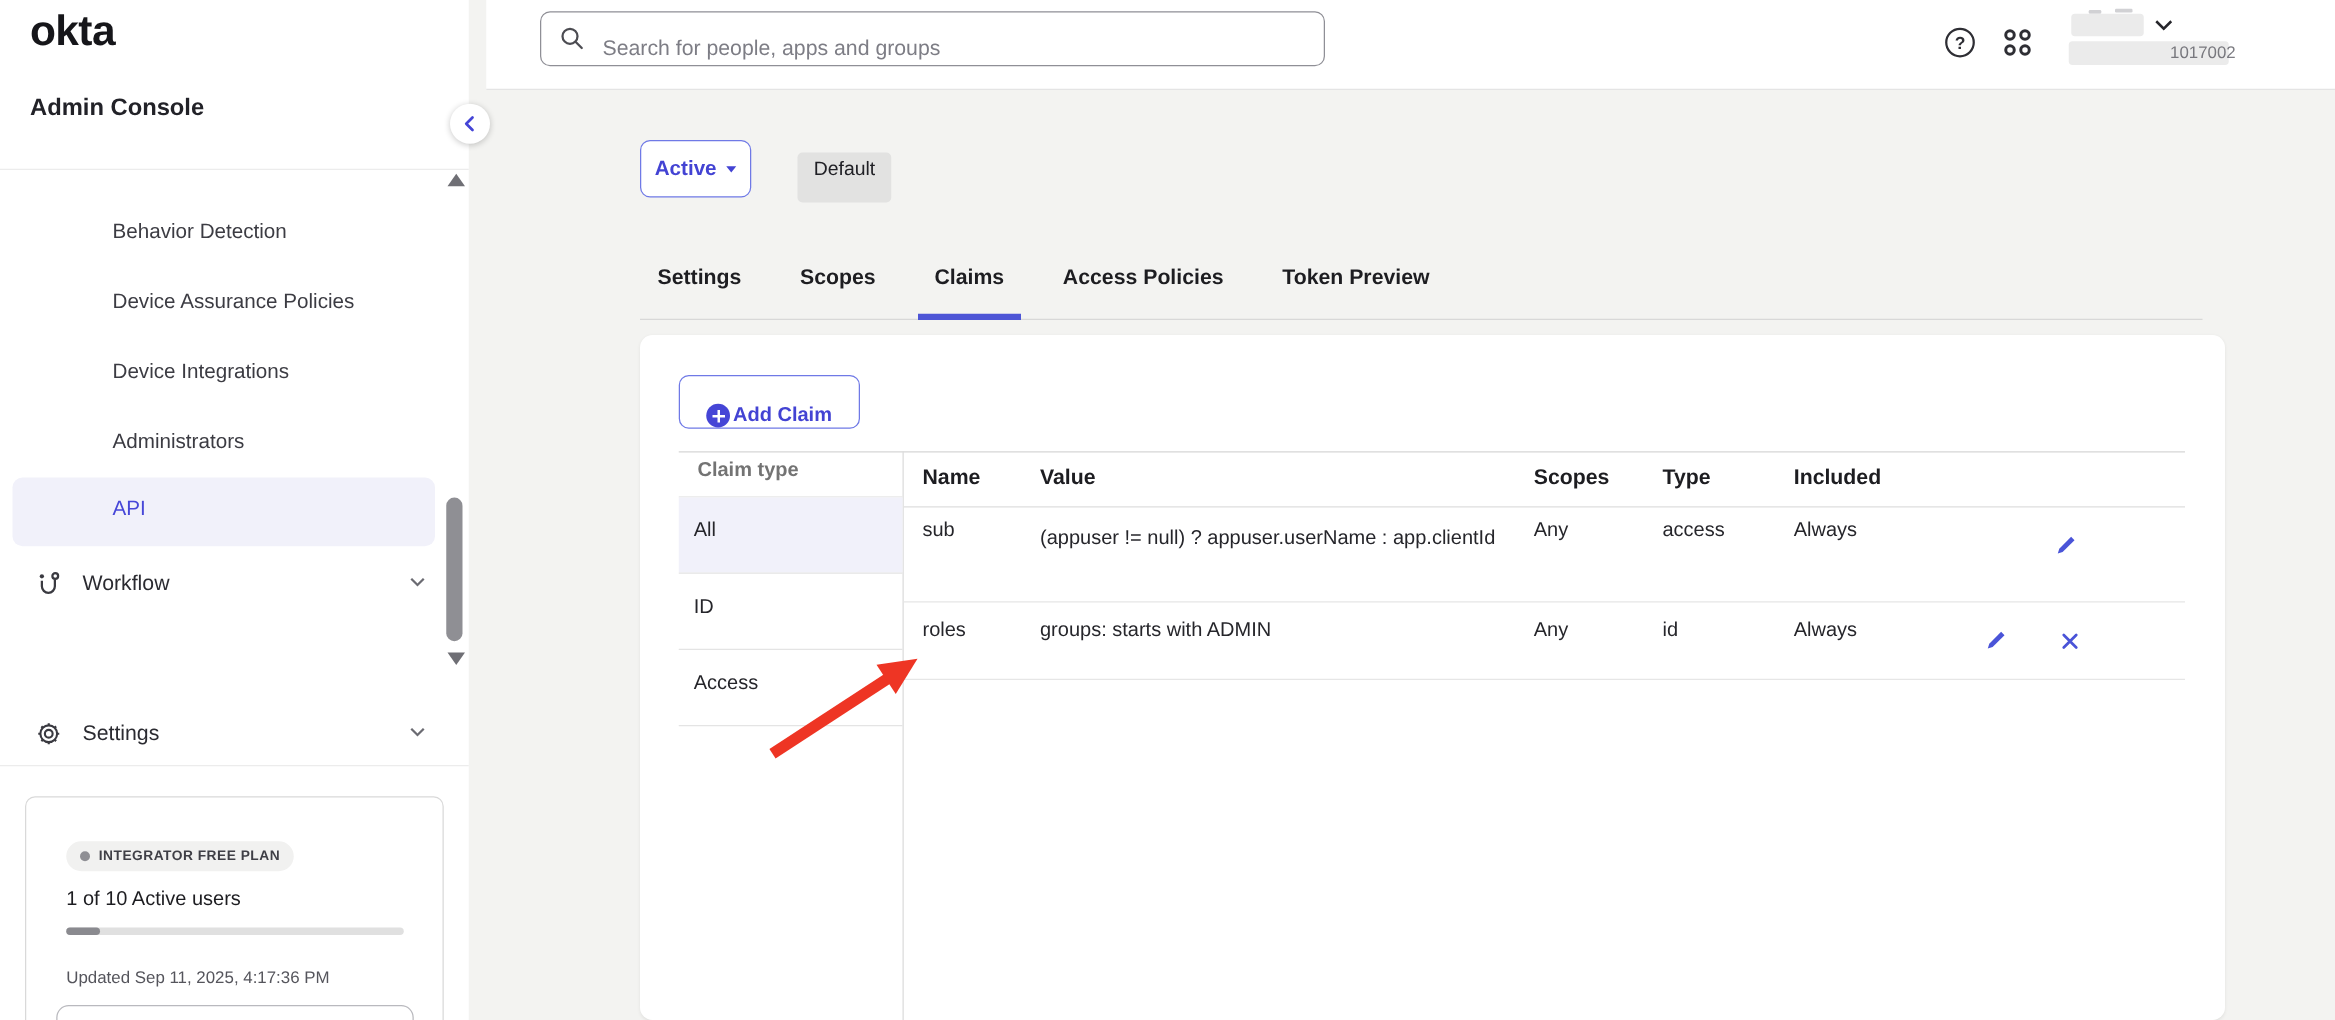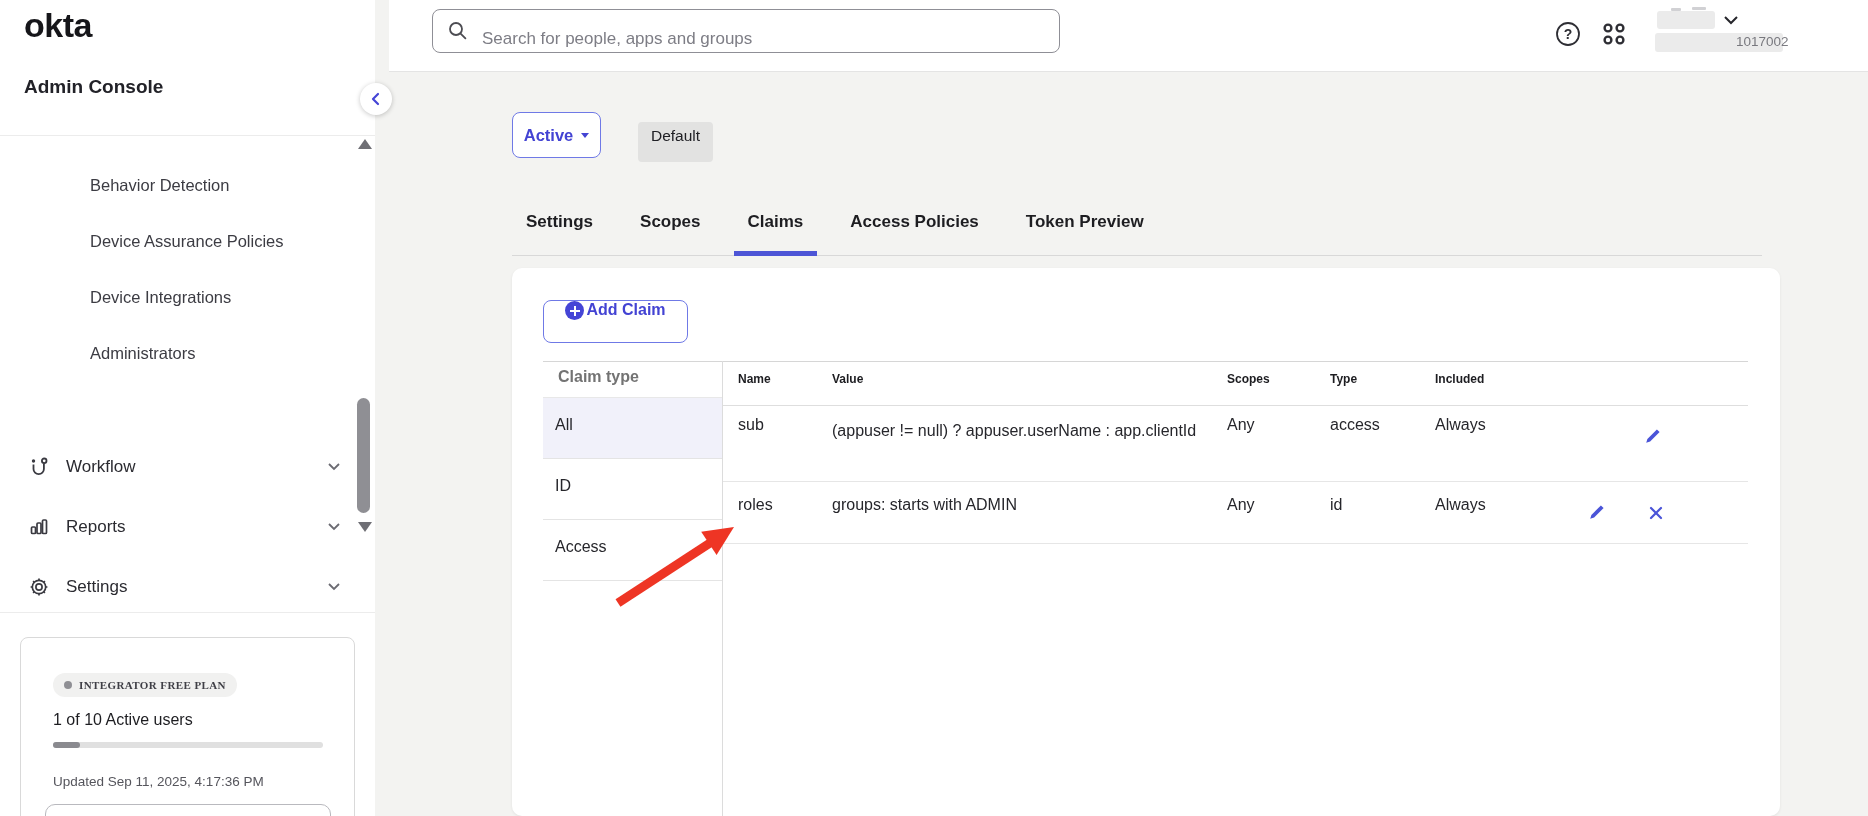--- a/index.html
+++ b/index.html
@@ -24,21 +24,21 @@
       border-right:7px solid transparent;border-bottom:10px solid #6f6f75;}
   .scroll-tri-down{left:358px;top:522px;width:0;height:0;border-left:7px solid transparent;
       border-right:7px solid transparent;border-top:10px solid #6f6f75;}
   .scroll-thumb{left:357px;top:398px;width:13px;height:115px;border-radius:7px;background:#8f8f94;}
   .collapse-btn{left:360px;top:83px;width:32px;height:32px;border-radius:50%;background:#fff;
       box-shadow:0 1px 5px rgba(0,0,0,.22);display:flex;align-items:center;justify-content:center;cursor:pointer;z-index:6;}
 
   
   .plan-card{left:20px;top:637px;width:335px;height:210px;background:#fff;border:1px solid #d9d9d9;border-radius:8px;}
   .plan-chip{position:absolute;left:32px;top:35px;height:24px;background:#f1f1f0;border-radius:12px;
-      display:flex;align-items:center;padding:0 11px;gap:7px;font-family:Liberation Serif, serif;}
+      display:flex;align-items:center;padding:0 11px;gap:7px;}
   .plan-chip .dot{width:8px;height:8px;border-radius:50%;background:#8f8f94;}
   .plan-chip .txt{font-size:11px;font-weight:700;letter-spacing:.4px;color:#3f3f46;}
   .plan-usage{position:absolute;left:32px;top:73px;font-size:16px;color:#1d1d21;}
   .plan-bar{position:absolute;left:32px;top:104px;width:270px;height:6px;border-radius:3px;background:#e0e0e0;}
   .plan-bar .fill{height:6px;border-radius:3px;background:#8a8a8f;width:10%;}
   .plan-updated{position:absolute;left:32px;top:136px;font-size:13.5px;color:#55555c;}
   .plan-cut-btn{position:absolute;left:24px;top:166px;width:286px;height:60px;border:1px solid #b9b9be;border-radius:10px;background:#fff;}
 
   
   .topbar{left:389px;top:0;width:1479px;height:72px;background:#fff;border-bottom:1px solid #e4e4e4;}
@@ -68,35 +68,35 @@
       border-radius:4px;font-size:15.5px;color:#202025;}
 
   .tabs{left:512px;top:190px;width:1250px;height:66px;border-bottom:1px solid #d8d8d8;display:flex;}
   .tab{height:66px;line-height:64px;padding:0 14px;margin-right:19px;font-size:17px;font-weight:700;
       color:#1d1d21;cursor:pointer;}
   .tab.active{box-shadow:inset 0 -5px 0 #4d55d6;}
 
   .card{left:512px;top:268px;width:1268px;height:548px;background:#fff;border-radius:10px;
       box-shadow:0 1px 3px rgba(0,0,0,.07);}
   .add-claim{position:absolute;left:31px;top:32px;width:145px;height:43px;border:1px solid #6f79e6;border-radius:8px;
-      background:#fff;display:flex;align-items:flex-start;justify-content:center;gap:2px;cursor:pointer;}
+      background:#fff;display:flex;align-items:flex-end;justify-content:center;gap:2px;cursor:pointer;}
   .add-claim .plus{width:19px;height:19px;border-radius:50%;background:#4545d6;position:relative;flex:none;}
   .add-claim .plus:before,.add-claim .plus:after{content:"";position:absolute;background:#fff;}
   .add-claim .plus:before{left:9px;top:4.5px;width:2px;height:10px;}
   .add-claim .plus:after{left:4.5px;top:9px;width:10px;height:2px;}
   .add-claim .lbl{font-size:16px;font-weight:700;color:#4343d3;}
 
   .hline{position:absolute;height:1px;}
   .vline{position:absolute;width:1px;background:#dcdcdc;}
   .ct-header{position:absolute;left:46px;top:100px;font-size:16px;font-weight:700;color:#737373;}
   .ct-row{position:absolute;left:31px;width:179px;height:60px;cursor:pointer;}
   .ct-row .lbl{position:absolute;left:12px;top:18px;font-size:16px;color:#26262b;}
   .ct-row.active{background:#f1f1fa;}
 
-  .th{position:absolute;top:104px;font-size:12px;font-weight:700;color:#1d1d21;}
+  .th{position:absolute;top:104px;font-size:17px;font-weight:700;color:#1d1d21;}
   .td{position:absolute;font-size:16px;color:#26262b;}
   .icon-btn{position:absolute;cursor:pointer;width:22px;height:22px;}
 
   .arrow-svg{left:600px;top:515px;z-index:5;pointer-events:none;}
 </style>
 </head>
 <body>
 
 <div class="screen">
 
@@ -107,52 +107,40 @@
 
     <div class="abs scroll-tri-up"></div>
     <div class="abs scroll-thumb"></div>
     <div class="abs scroll-tri-down"></div>
 
     <div class="abs nav-sub" style="top:173px">Behavior Detection</div>
     <div class="abs nav-sub" style="top:229px">Device Assurance Policies</div>
     <div class="abs nav-sub" style="top:285px">Device Integrations</div>
     <div class="abs nav-sub" style="top:341px">Administrators</div>
 
+    <div class="abs nav-api">
+      <span>API</span>
+    </div>
 
     <div class="abs nav-section" style="top:445px">
       <span class="icn">
         <svg width="22" height="22" viewBox="0 0 22 22" fill="none" stroke="#3a3a41" stroke-width="1.8">
           <circle cx="5.5" cy="5" r="1.7" fill="#3a3a41" stroke="none"></circle>
           <circle cx="16.2" cy="4.8" r="2.3"></circle>
           <path d="M5.5 8.5 V13 a5.2 5.2 0 0 0 10.4 0 V7.6"></path>
         </svg>
       </span>
       <span class="lbl">Workflow</span>
       <span class="chev">
         <svg width="14" height="10" viewBox="0 0 14 10" fill="none">
             <polyline points="2,2 7,7 12,2" stroke="#6b6b72" stroke-width="1.8"></polyline>
           </svg>
       </span>
     </div>
 
-    <div class="abs nav-section" style="top:505px">
-      <span class="icn">
-        <svg width="22" height="22" viewBox="0 0 22 22" fill="none" stroke="#3a3a41" stroke-width="1.7">
-          <rect x="3.5" y="11" width="4" height="6.5" rx="1"></rect>
-          <rect x="9" y="7" width="4" height="10.5" rx="1"></rect>
-          <rect x="14.5" y="4" width="4" height="13.5" rx="1"></rect>
-        </svg>
-      </span>
-      <span class="lbl">Reports</span>
-      <span class="chev">
-        <svg width="14" height="10" viewBox="0 0 14 10" fill="none">
-            <polyline points="2,2 7,7 12,2" stroke="#6b6b72" stroke-width="1.8"></polyline>
-          </svg>
-      </span>
-    </div>
 
     <div class="abs nav-section" style="top:565px">
       <span class="icn">
         <svg width="22" height="22" viewBox="0 0 22 22" fill="none" stroke="#3a3a41" stroke-width="1.7">
           <circle cx="11" cy="11" r="3.1"></circle>
           <circle cx="11" cy="11" r="6.7"></circle>
           <path d="M11 2.6 v2 M11 17.4 v2 M2.6 11 h2 M17.4 11 h2 M5.1 5.1 l1.5 1.5 M15.4 15.4 l1.5 1.5 M16.9 5.1 l-1.5 1.5 M6.6 15.4 l-1.5 1.5"></path>
         </svg>
       </span>
       <span class="lbl">Settings</span>

